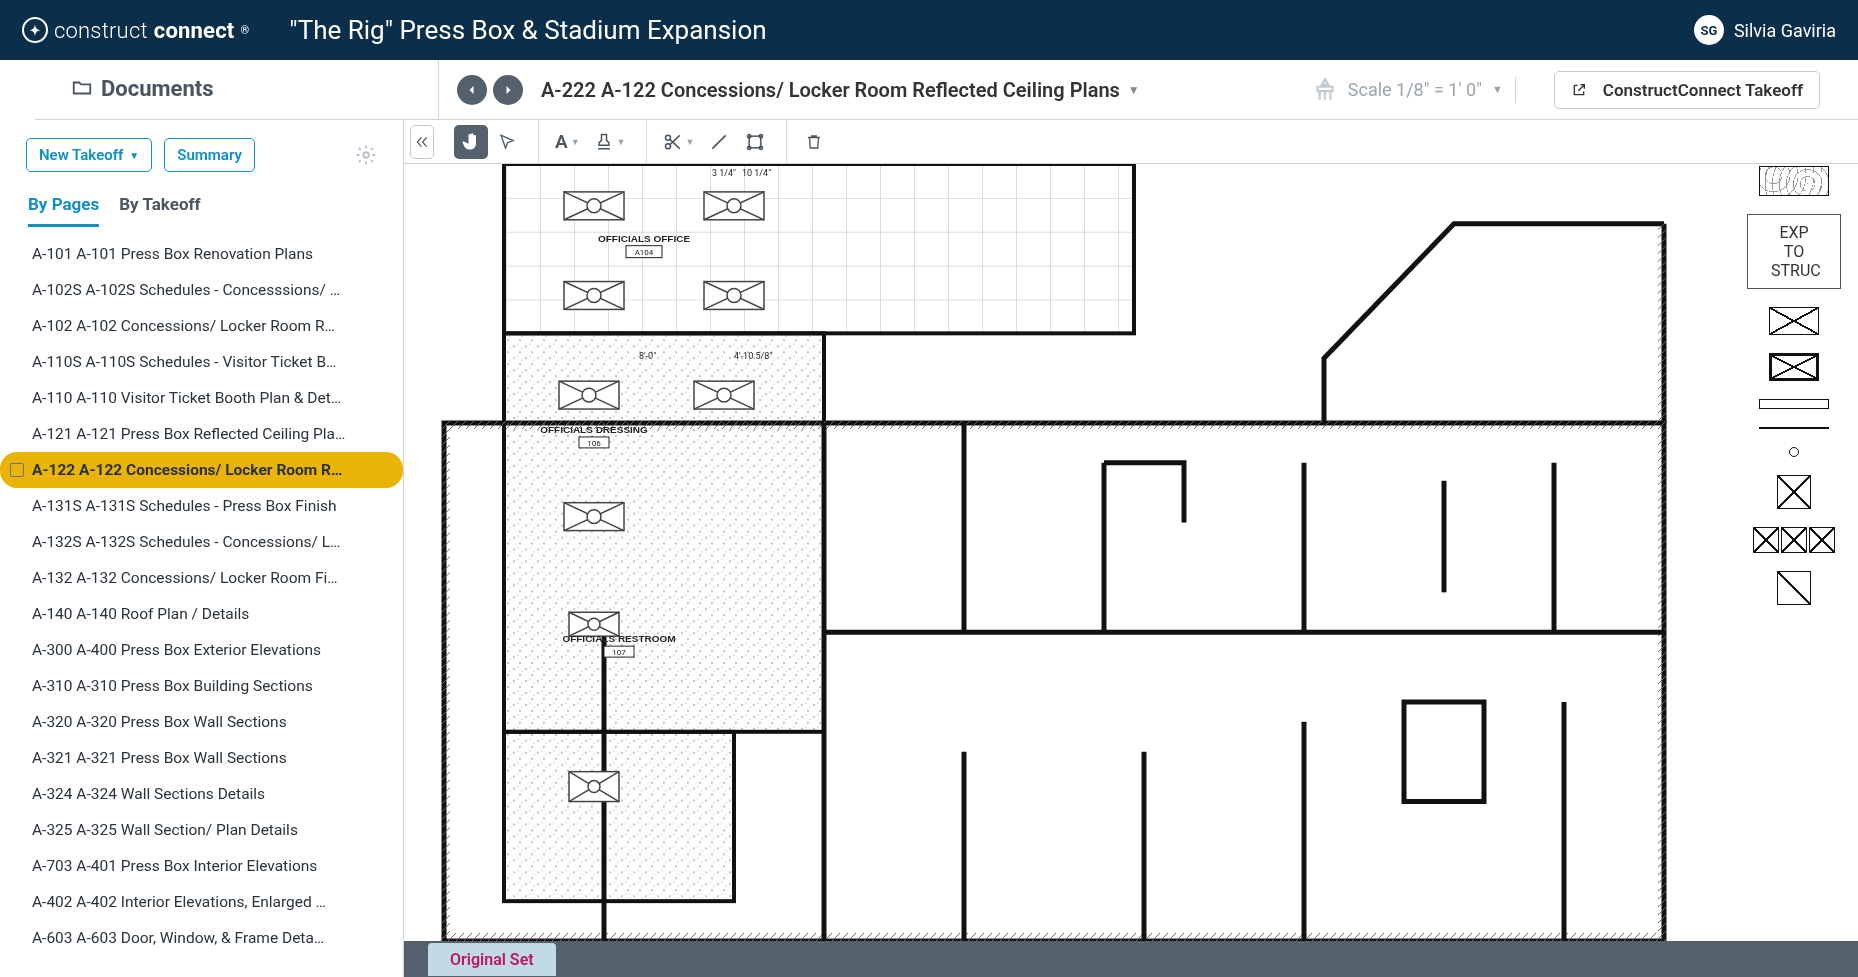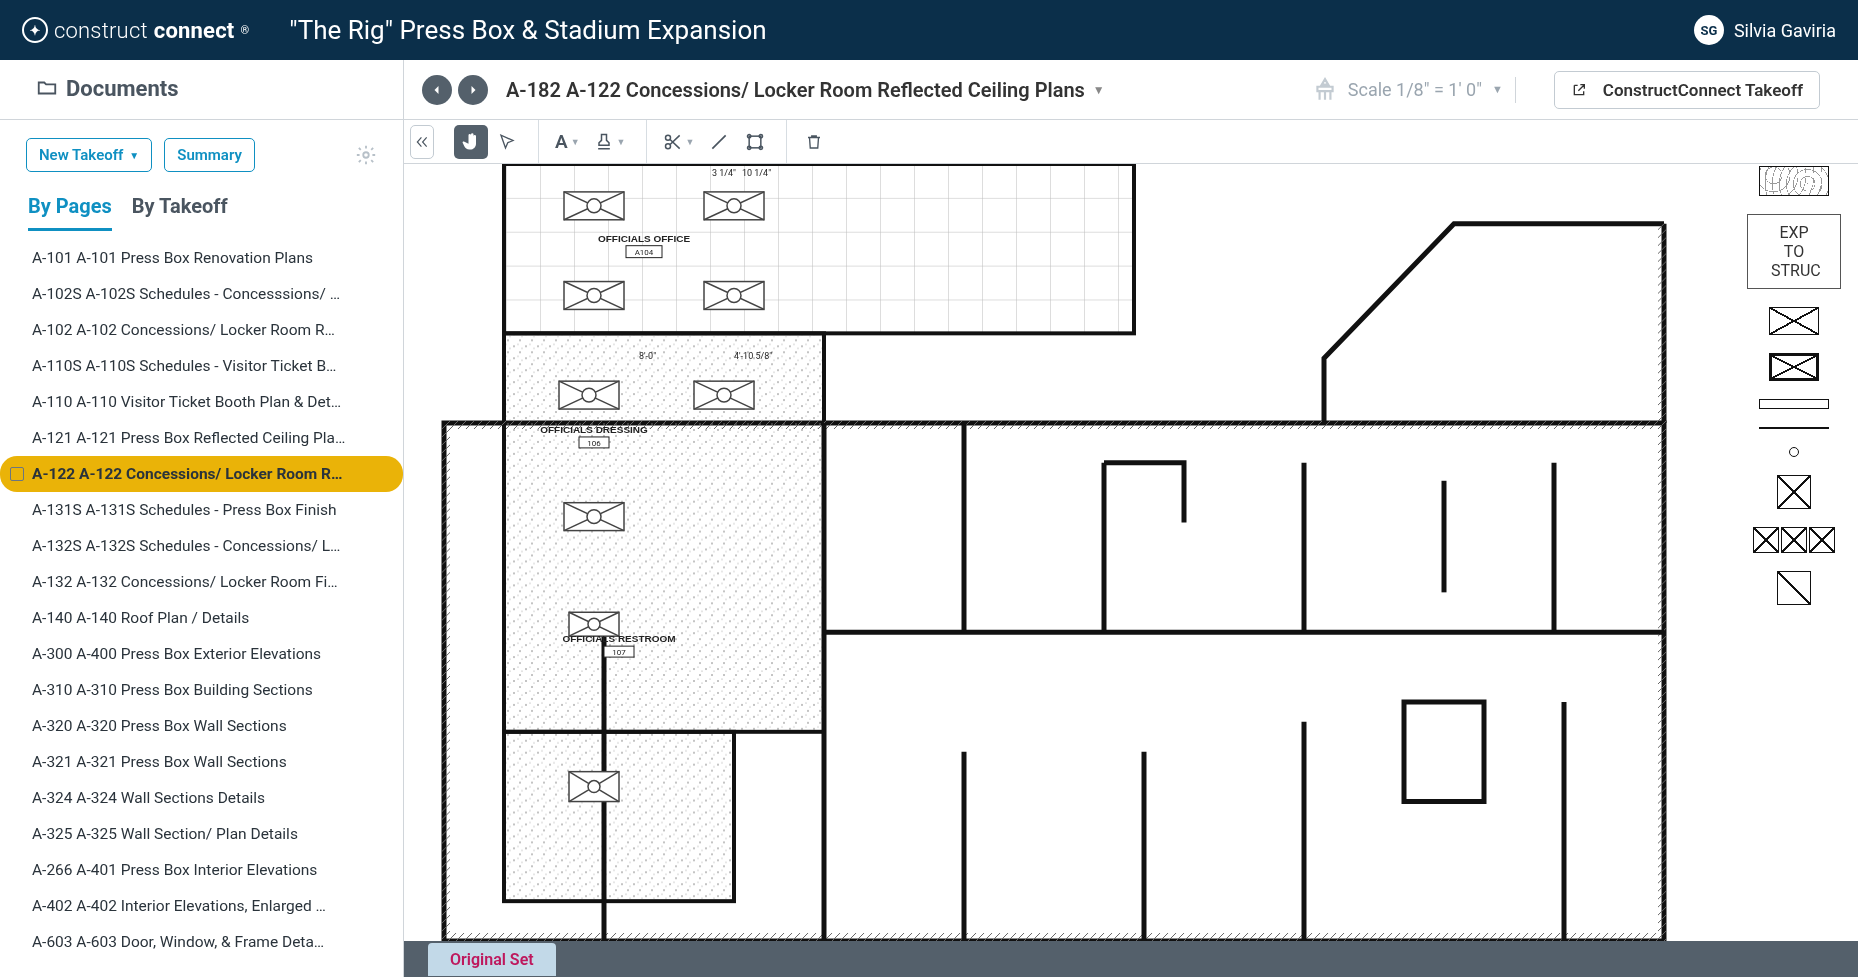--- a/index.html
+++ b/index.html
@@ -10,21 +10,21 @@
   .brand-logo { display: flex; align-items: center; gap: 6px; font-size: 22px; letter-spacing: .2px; }
   .brand-logo .mark { width:26px; height:26px; border:2px solid #fff; border-radius:50%; display:flex; align-items:center; justify-content:center; font-size:13px; font-weight:bold; }
   .brand-logo .thin { font-weight: 300; }
   .brand-logo .bold { font-weight: 700; }
   .project-title { margin-left: 40px; font-size: 26px; font-weight: 400; }
   .user-block { margin-left:auto; display:flex; align-items:center; gap:10px; }
   .avatar { width:30px; height:30px; border-radius:50%; background:#fff; color:#0b2f4a; font-weight:700; font-size:13px; display:flex; align-items:center; justify-content:center; }
   .user-name { font-size:18px; }
 
   
-  .sec-bar { height: 60px; border-bottom:1px solid #d0d5da; display:flex; align-items:center; }
+  .sec-bar { height: 60px; border-bottom:1px solid #d0d5da; display:flex; align-items:center;margin-left:35px; }
   .sec-tabs { display:flex; align-items:stretch; height:100%; padding:0 12px 0 30px; gap:12px; border-right:1px solid #d0d5da; width:404px; }
   .sec-tab { display:flex; align-items:center; gap:8px; font-size:22px; font-weight:700; color:#4a5560; padding:0 6px; cursor:pointer; border-bottom:3px solid transparent; }
   .sec-tab.active { color:#0f90c2; border-bottom-color:#0f90c2; }
   .sec-tab .ico { width:22px; height:22px; display:flex; align-items:center; justify-content:center; }
   .sec-mid { display:flex; align-items:center; flex:1; padding:0 18px; gap:18px; }
   .nav-arrows { display:flex; gap:6px; }
   .circ-btn { width:30px; height:30px; border-radius:50%; background:#54606b; color:#fff; display:flex; align-items:center; justify-content:center; font-size:14px; cursor:pointer; }
   .sheet-title { font-size:20px; font-weight:600; color:#333; display:flex; align-items:center; gap:8px; }
   .sheet-title .caret { font-size:12px; color:#888; }
   .scale-block { margin-left:auto; display:flex; align-items:center; gap:10px; color:#9aa5af; font-size:18px; padding-right:12px; border-right:1px solid #d0d5da; height:100%; }
@@ -35,21 +35,21 @@
   
   .workspace { display:flex; height:857px; }
 
   
   .sidebar { width:404px; border-right:1px solid #d0d5da; display:flex; flex-direction:column; position:relative; }
   .side-top { display:flex; align-items:center; gap:12px; padding:18px 26px 10px; }
   .pill-btn { border:1.5px solid #0f90c2; color:#0f90c2; font-size:15px; font-weight:600; padding:7px 12px; border-radius:5px; display:flex; align-items:center; gap:6px; cursor:pointer; }
   .pill-btn .caret { font-size:10px; }
   .gear { margin-left:auto; color:#b7c0c8; width:22px; height:22px; }
   .side-tabs { display:flex; gap:20px; padding:12px 28px 0; border-bottom:1px solid transparent; }
-  .side-tab { font-size:20px; font-weight:700; color:#4a5560; padding-bottom:10px; border-bottom:3px solid transparent; cursor:pointer; }
+  .side-tab { font-size:17px; font-weight:700; color:#4a5560; padding-bottom:10px; border-bottom:3px solid transparent; cursor:pointer; }
   .side-tab.active { color:#0f90c2; border-bottom-color:#0f90c2; }
   .page-list { overflow-y:auto; flex:1; margin-top:8px; }
   .page-item { font-size:15.5px; color:#2a333b; padding:9px 16px 9px 32px; white-space:nowrap; overflow:hidden; text-overflow:ellipsis; cursor:pointer; }
   .page-item.active { background:#eab308; font-weight:700; position:relative; padding-left:32px;border-radius:17px; }
   .page-item.active::before { content:""; position:absolute; left:10px; top:50%; transform:translateY(-50%); width:12px; height:12px; border:1.5px solid #6b7680; border-radius:2px; }
   
   .page-list::-webkit-scrollbar { width:10px; }
   .page-list::-webkit-scrollbar-thumb { background:#c3cbd2; border-radius:5px; }
 
   
@@ -132,21 +132,21 @@
             <path d="M15 4l-8 8 8 8z"></path>
           </svg>
       </div>
       <div class="circ-btn">
         <svg width="12" height="12" viewBox="0 0 24 24" fill="currentColor">
             <path d="M9 4l8 8-8 8z"></path>
           </svg>
       </div>
     </div>
     <div class="sheet-title">
-      <span>A-182 A-122 Concessions/ Locker Room Reflected Ceiling Plans</span>
+      <span>A-222 A-122 Concessions/ Locker Room Reflected Ceiling Plans</span>
       <span class="caret">▼</span>
     </div>
 
     <div class="scale-block">
       <svg class="mag" viewBox="0 0 24 24" fill="none" stroke="#c3cbd2" stroke-width="2">
           <path d="M12 2l3 5h-6zM5 9h14v4H5zM7 13v8M12 13v8M17 13v8"></path>
         </svg>
       <span>Scale 1/8" = 1' 0"</span>
       <span class="caret" style="font-size:11px;">▼</span>
     </div>
@@ -191,21 +191,21 @@
         <div class="page-item">A-131S A-131S Schedules - Press Box Finish</div>
         <div class="page-item">A-132S A-132S Schedules - Concessions/ L…</div>
         <div class="page-item">A-132 A-132 Concessions/ Locker Room Fi…</div>
         <div class="page-item">A-140 A-140 Roof Plan / Details</div>
         <div class="page-item">A-300 A-400 Press Box Exterior Elevations</div>
         <div class="page-item">A-310 A-310 Press Box Building Sections</div>
         <div class="page-item">A-320 A-320 Press Box Wall Sections</div>
         <div class="page-item">A-321 A-321 Press Box Wall Sections</div>
         <div class="page-item">A-324 A-324 Wall Sections Details</div>
         <div class="page-item">A-325 A-325 Wall Section/ Plan Details</div>
-        <div class="page-item">A-266 A-401 Press Box Interior Elevations</div>
+        <div class="page-item">A-703 A-401 Press Box Interior Elevations</div>
         <div class="page-item">A-402 A-402 Interior Elevations, Enlarged …</div>
         <div class="page-item">A-603 A-603 Door, Window, &amp; Frame Deta…</div>
       </div>
   </div>
 
   <div class="viewer">
     <div class="toolbar">
       <div class="collapse-handle">
         <svg width="14" height="14" viewBox="0 0 24 24" fill="none" stroke="currentColor" stroke-width="2">
             <path d="M11 4l-7 8 7 8M20 4l-7 8 7 8"></path>

